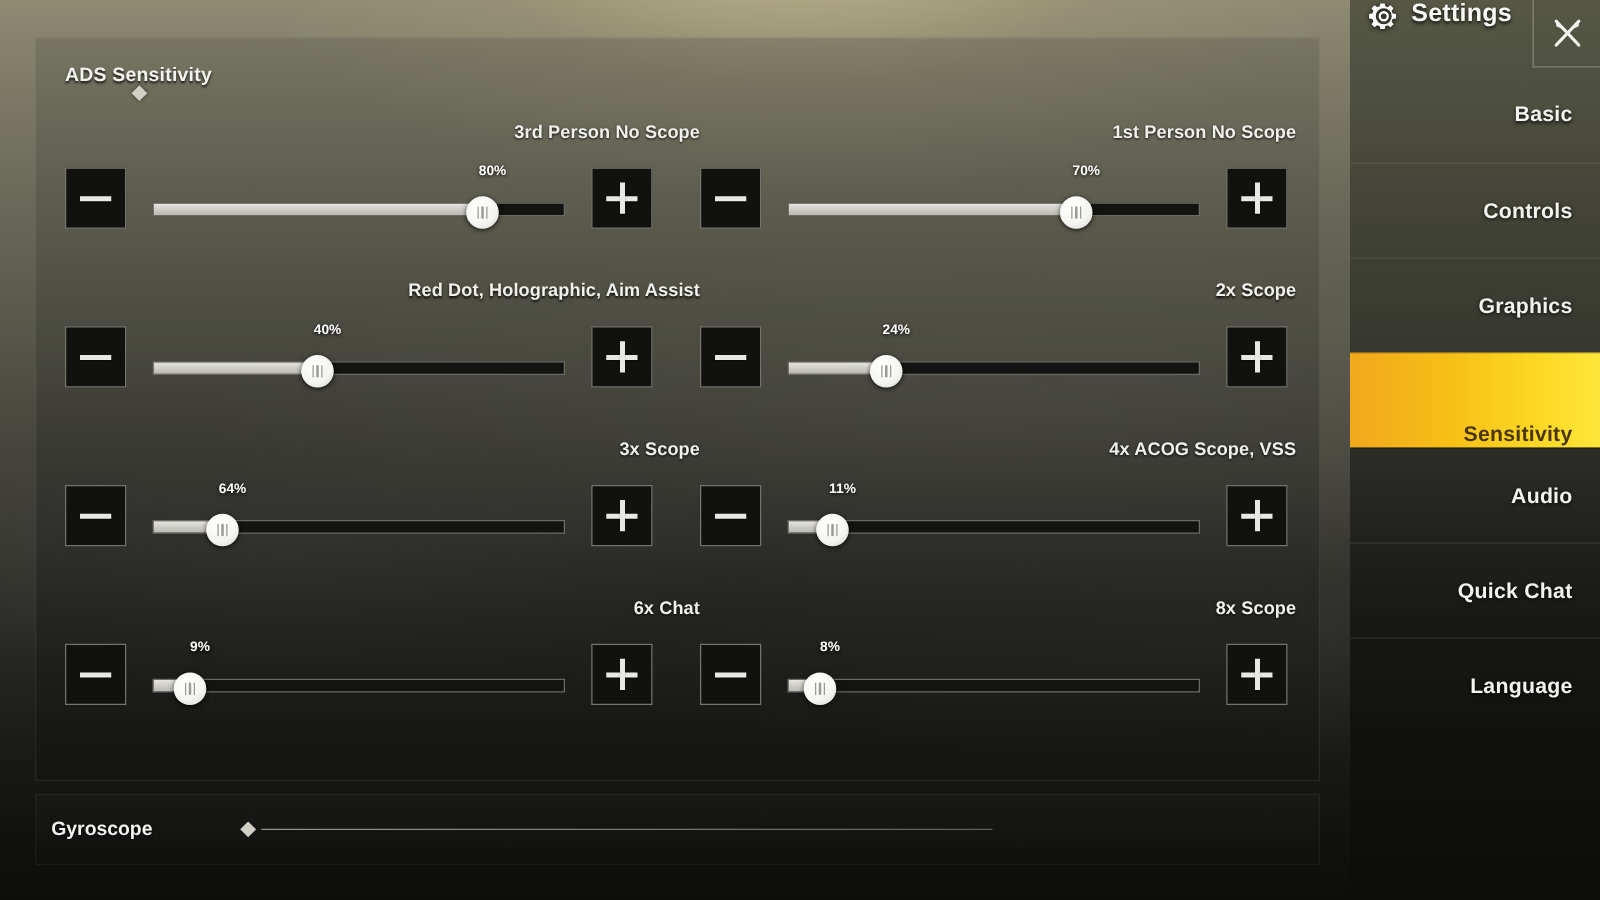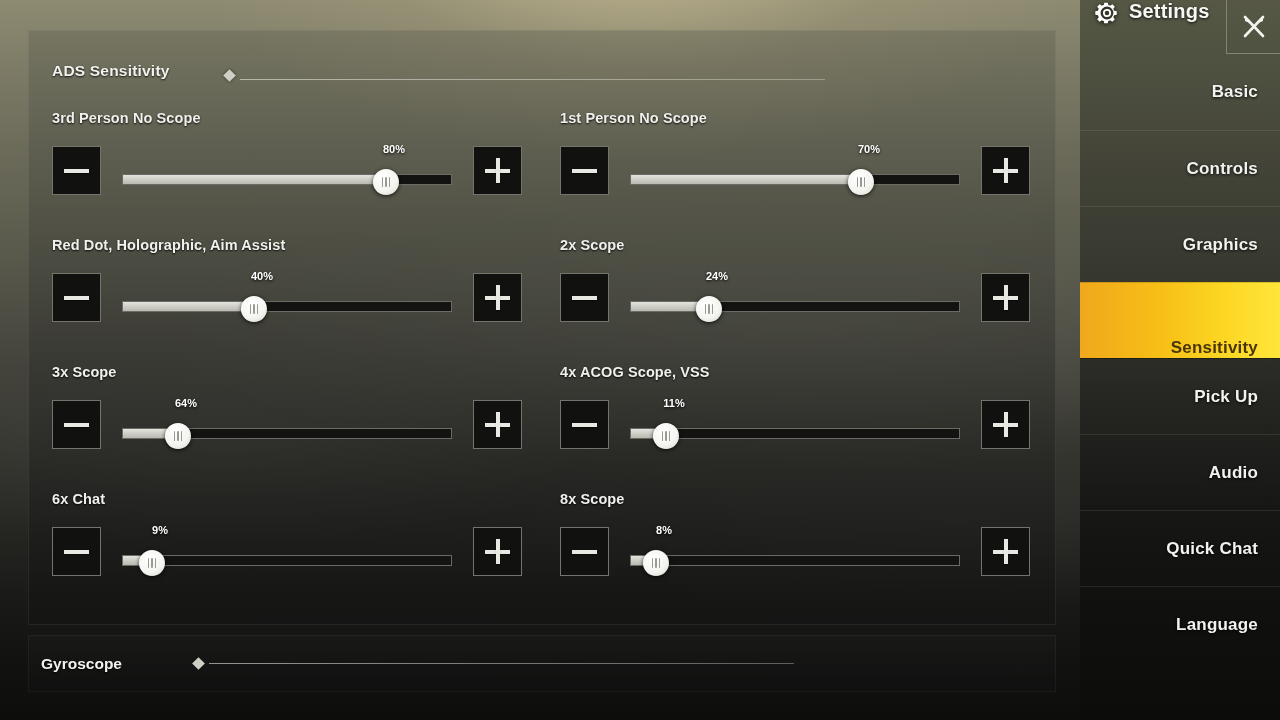--- a/index.html
+++ b/index.html
@@ -49,46 +49,47 @@
       rgba(60,61,54,0.45) 38%,
       rgba(43,44,40,0.50) 58%,
       rgba(28,29,27,0.56) 78%,
       rgba(18,19,18,0.62) 100%);
     box-shadow: inset 0 0 0 1px rgba(200,200,185,0.10);
   }
 
   .section-head {
     position:absolute; left:24px; top:22px;
     width:980px; height:28px;
-    display:flex; align-items:flex-end;
+    display:flex; align-items:flex-start;flex-direction:column;
   }
   .section-title {
     font-size:15.5px; font-weight:bold; color:#f2f2ee;
     letter-spacing:0.2px;
     text-shadow:0 1px 2px rgba(0,0,0,0.85);
     white-space:nowrap;
   }
   .head-diamond {
     width:9px; height:9px; margin-left:55px;
     background:#cfcfc6; transform:rotate(45deg);
     box-shadow:0 0 3px rgba(0,0,0,0.6);
     flex:0 0 auto;
   }
   .head-rule {
     height:1px; flex:0 0 585px; margin-left:6px;
     background:linear-gradient(to right, rgba(215,215,205,0.70), rgba(215,215,205,0.42));
   }
 
   
   .grid {
-    position:absolute; left:24px; top:80px;
+    position:absolute; left:24px; top:68px;
     width:985px;
     display:grid;
     grid-template-columns:508px 1fr;
     grid-auto-rows:127px;
+    text-align:right;
   }
   .cell { position:relative; }
 
   .cell-label {
     font-size:14.5px; font-weight:bold; color:#f0f0ec;
     letter-spacing:0.1px;
     text-shadow:0 1px 2px rgba(0,0,0,0.9);
     white-space:nowrap;
   }
 
@@ -471,23 +472,20 @@
         <div class="sb-item">
           <span>Controls</span>
         </div>
         <div class="sb-item">
           <span>Graphics</span>
         </div>
         <div class="sb-item active">
           <span>Sensitivity</span>
         </div>
         <div class="sb-item">
-          <span>Pick Up</span>
-        </div>
-        <div class="sb-item">
           <span>Audio</span>
         </div>
         <div class="sb-item">
           <span>Quick Chat</span>
         </div>
         <div class="sb-item">
           <span>Language</span>
         </div>
       </div>
   </div>

